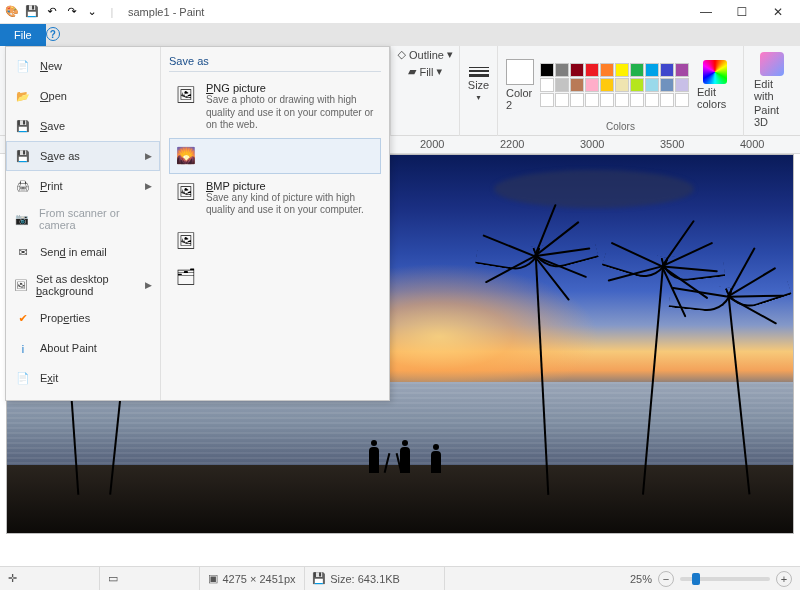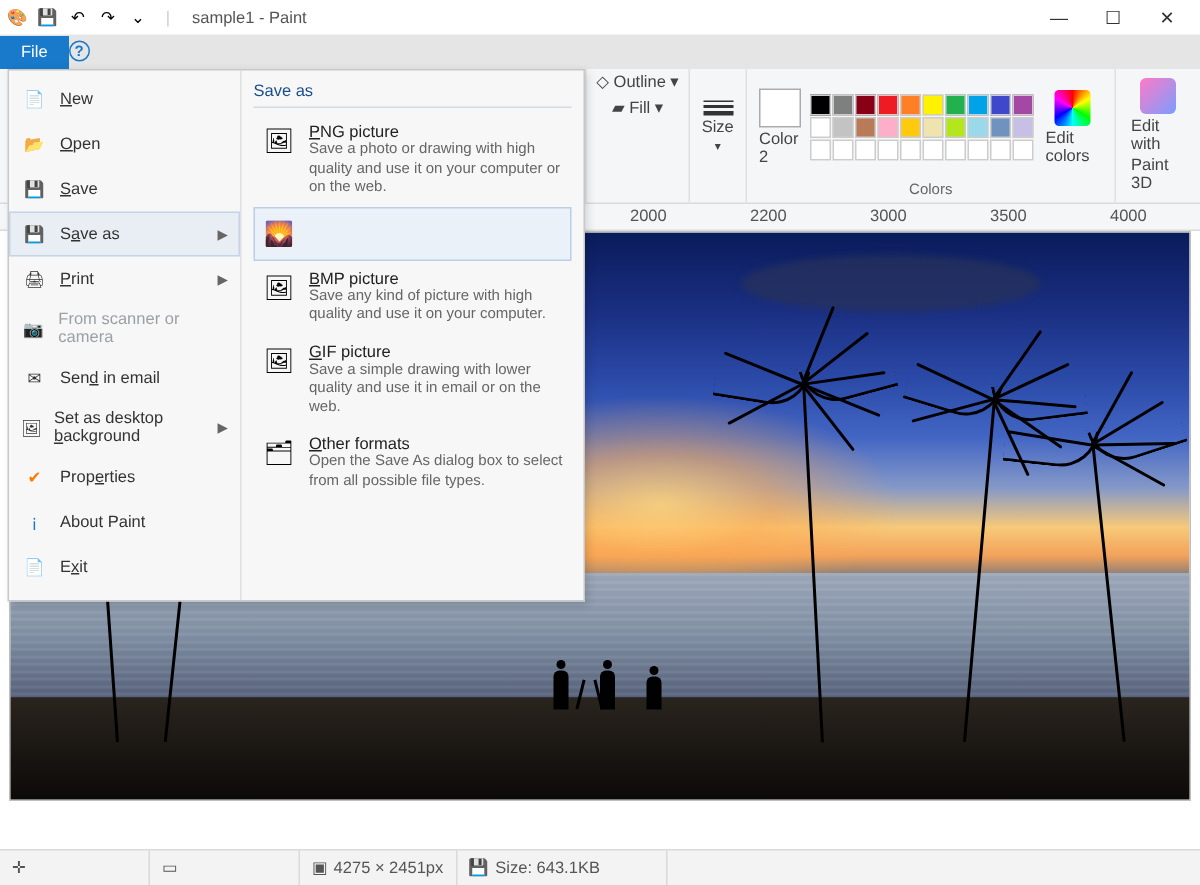--- a/index.html
+++ b/index.html
@@ -369,44 +369,44 @@
         </div>
         <div class="fmt">
           <div class="ic">🖼</div>
           <div class="tx">
             <div class="t"><span><u class="ul">B</u>MP picture</span></div>
             <div class="d">Save any kind of picture with high quality and use it on your computer.</div>
           </div>
         </div>
         <div class="fmt">
           <div class="ic">🖼</div>
-          <div class="tx">
-            <div class="t"><span><u class="ul">G</u>IF picture</span></div>
-            <div class="d">Save a simple drawing with lower quality and use it in email or on the web.</div>
-          </div>
         </div>
         <div class="fmt">
           <div class="ic">🗂</div>
-          <div class="tx">
-            <div class="t"><span><u class="ul">O</u>ther formats</span></div>
-            <div class="d">Open the Save As dialog box to select from all possible file types.</div>
-          </div>
         </div>
       </div>
   </div>
 </div>
 
 <div class="statusbar">
   <div class="cell">
       <span>✛</span>
     </div>
   <div class="cell">
       <span>▭</span>
     </div>
   <div class="cell">
       <span>▣</span>
       <span>4275 × 2451px</span>
     </div>
   <div class="cell" style="min-width:140px">
       <span>💾</span>
       <span>Size: 643.1KB</span>
     </div>
+  <div class="zoom">
+    <span>25%</span>
+    <div class="zbtn">−</div>
+    <div class="slider">
+        <div class="thumb"></div>
+      </div>
+    <div class="zbtn">+</div>
+  </div>
 </div>
 
 </body></html>

